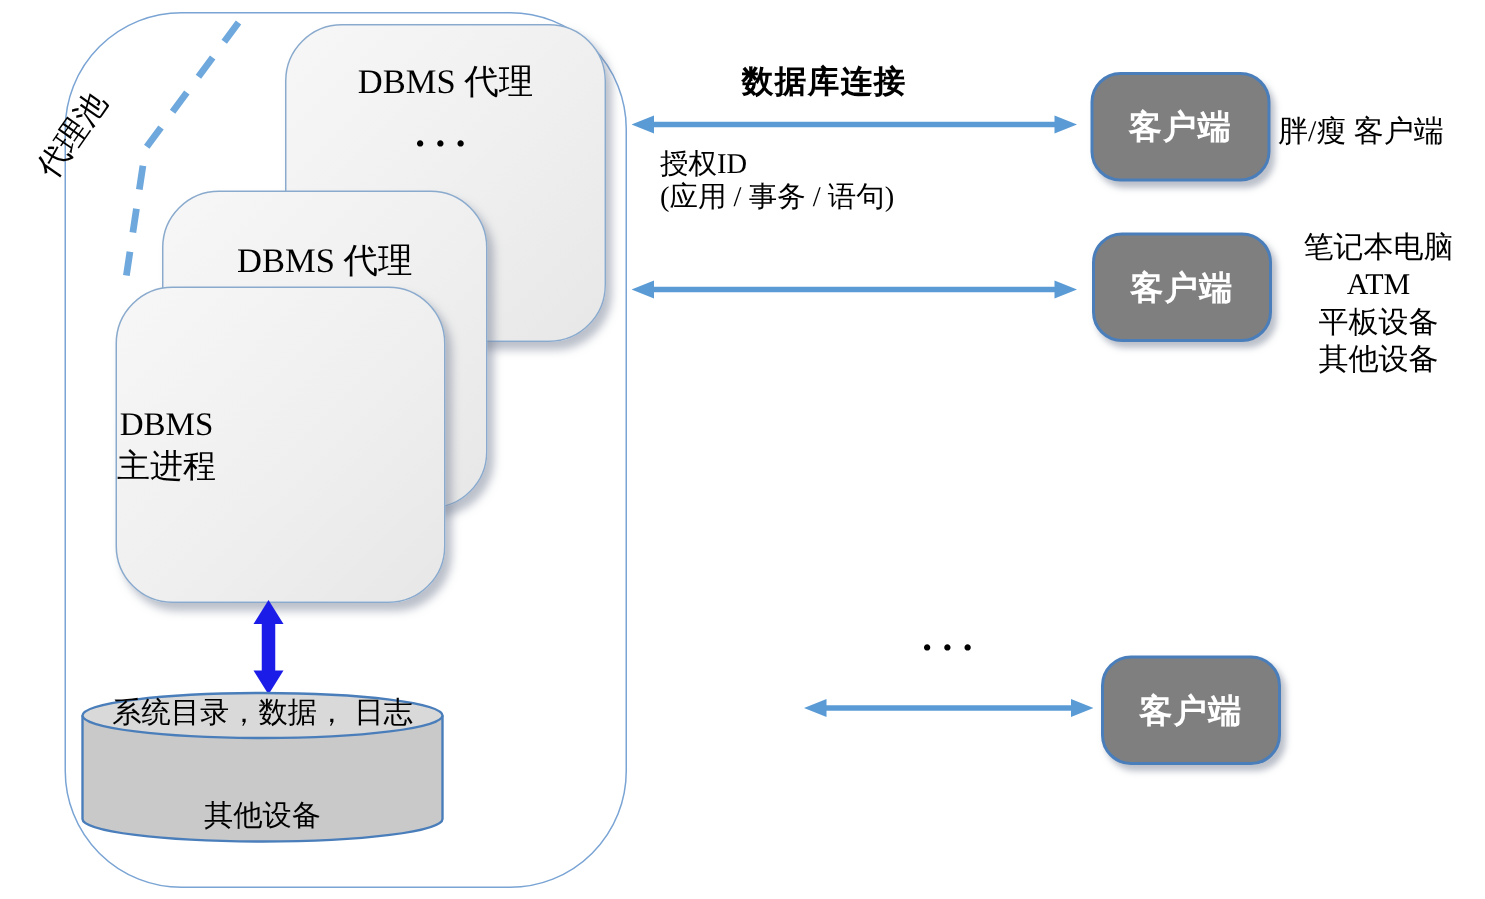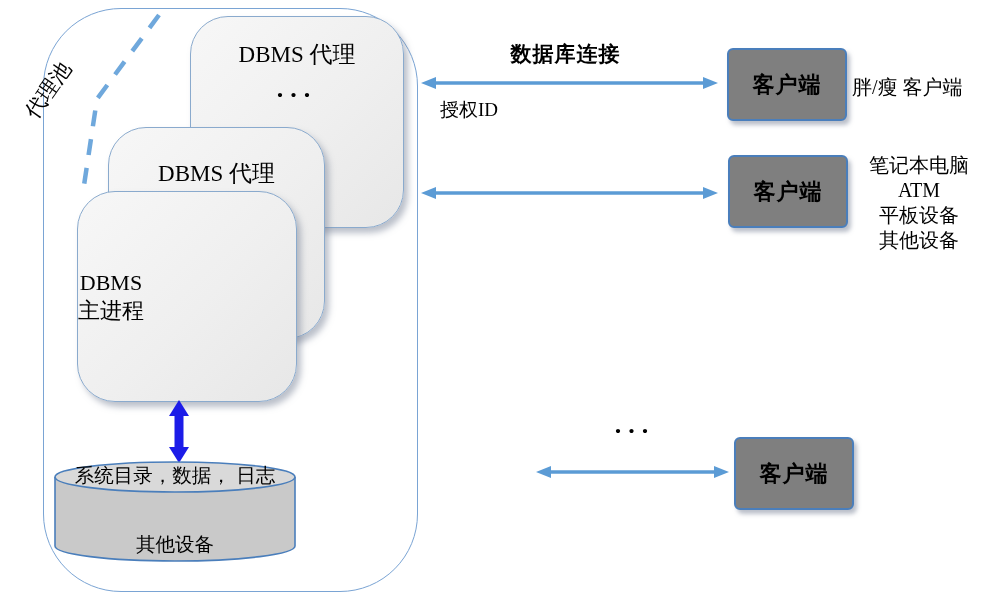--- a/index.html
+++ b/index.html
@@ -43,32 +43,32 @@
   
   .cylinder{left:53px;top:460px;width:244px;height:104px;z-index:5;}
   .cyl-text{position:absolute;left:0;top:0;width:244px;text-align:center;
             font-family:"Liberation Sans","DejaVu Sans",sans-serif;}
   .cyl-title{padding-top:9px;font-size:21px;font-weight:bold;letter-spacing:1px;}
   .cyl-line{font-size:19.5px;line-height:23px;margin-top:46px;}
   .cyl-line:first-of-type{margin-top:4px;}
 
   
   .conn-heading{
-    left:448px;top:40px;width:235px;text-align:center;
+    left:432px;top:40px;width:235px;text-align:center;
     font-family:"Liberation Sans","DejaVu Sans",sans-serif;
     font-weight:bold;font-size:21px;letter-spacing:1px;
   }
   .auth{left:440px;top:99px;width:250px;font-size:19px;line-height:22px;}
 
   .client{
-    position:absolute;width:116px;height:69px;border-radius:6px;
+    position:absolute;width:116px;height:69px;border-radius:20px;
     background:#7f7f7f;border:2px solid #4a7ebb;
     box-shadow:3px 4px 4px rgba(120,130,150,0.5);
     display:flex;align-items:center;justify-content:center;
-    color:#000000;font-family:"Liberation Sans","DejaVu Sans",sans-serif;
+    color:#ffffff;font-family:"Liberation Sans","DejaVu Sans",sans-serif;
     font-weight:bold;font-size:22px;letter-spacing:1px;
   }
   .c1{left:727px;top:48px;}
   .c2{left:728px;top:155px;}
   .c3{left:734px;top:437px;}
 
   .note1{left:852px;top:74px;width:138px;font-size:20px;white-space:nowrap;}
   .devices{left:845px;top:153px;width:148px;text-align:center;font-size:20px;line-height:25px;}
   .more-dots{left:600px;top:410px;width:70px;text-align:center;
              font-weight:bold;font-size:26px;letter-spacing:7px;}
@@ -115,20 +115,21 @@
     <div class="cyl-text">
       <div class="cyl-line">系统目录，数据， 日志</div>
       <div class="cyl-line">其他设备</div>
     </div>
   </div>
 
   <div class="abs conn-heading">数据库连接</div>
 
   <div class="abs auth">
     <div>授权ID</div>
+    <div>(应用 / 事务 / 语句)</div>
   </div>
 
   <svg class="abs" style="left:421px;top:75px;" width="297" height="16">
     <line x1="13" y1="8" x2="284" y2="8" stroke="#5B9BD5" stroke-width="3.6"></line>
     <polygon points="0,8 15,2 15,14" fill="#5B9BD5"></polygon>
     <polygon points="297,8 282,2 282,14" fill="#5B9BD5"></polygon>
   </svg>
 
   <svg class="abs" style="left:421px;top:185px;" width="297" height="16">
     <line x1="13" y1="8" x2="284" y2="8" stroke="#5B9BD5" stroke-width="3.6"></line>

